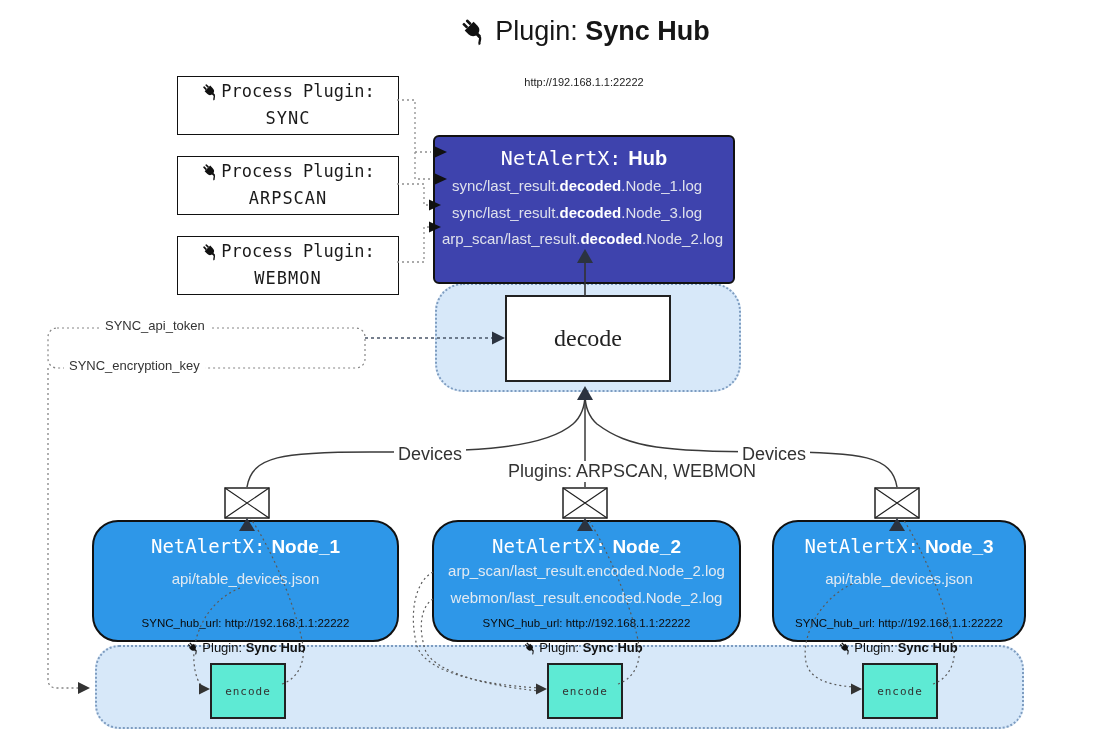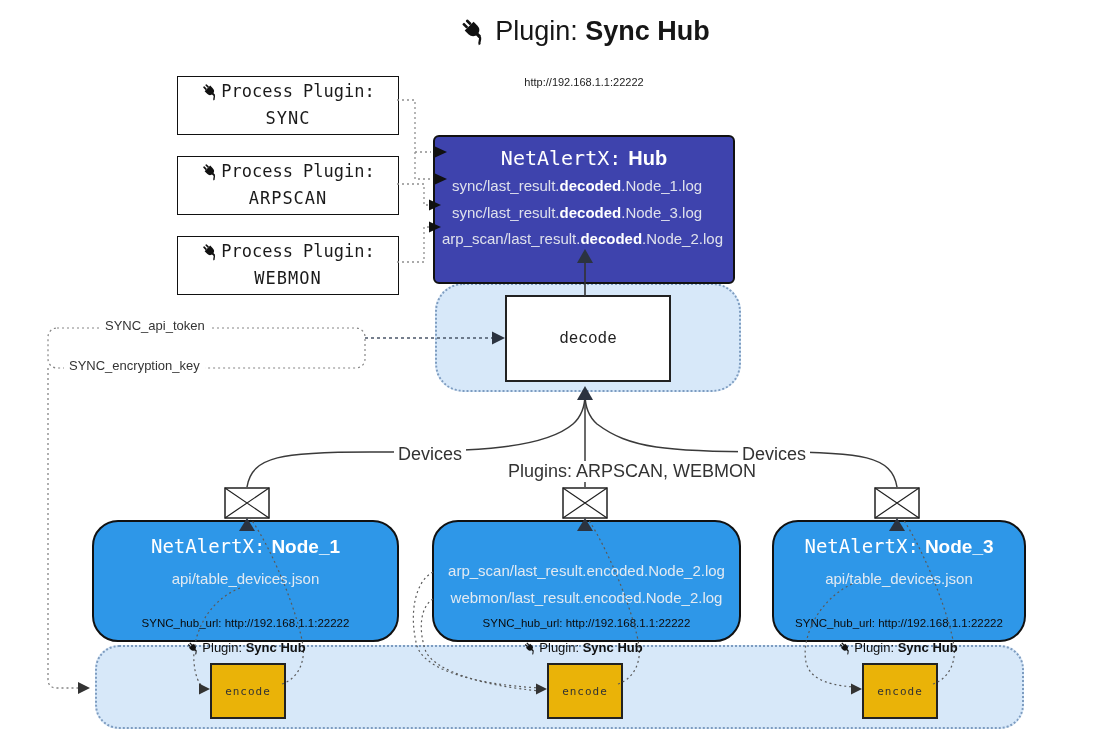--- a/index.html
+++ b/index.html
@@ -32,39 +32,39 @@
   .hub-title b{font-weight:bold;margin-left:7px;}
   .hub-log{position:absolute;font-size:15px;color:#dfe1ec;white-space:nowrap;}
   .hub-log b{color:#fff;}
   .hl0{left:17px;top:40px;} .hl1{left:17px;top:67px;} .hl2{left:7px;top:93px;} .hl3{left:9px;top:115px;}
 
   
   .panel{background:var(--panel-bg);border:2px dotted var(--panel-border);z-index:1;}
   .decode-panel{left:435px;top:283px;width:302px;height:105px;border-radius:28px;}
   .decode-box{left:505px;top:295px;width:162px;height:83px;background:#fff;border:2px solid #222;
         display:flex;align-items:center;justify-content:center;
-        font-family:Liberation Mono, monospace;font-size:16px;color:#222;z-index:3;}
+        font-family:Liberation Serif, serif;font-size:24px;color:#222;z-index:3;}
 
   
   .tok{font-size:13px;color:#333;background:#fff;padding:0 5px;z-index:6;white-space:nowrap;}
 
   
   .edge-label{font-size:18px;color:#333;background:#fff;padding:0 4px;z-index:6;white-space:nowrap;}
 
   
   .node{top:520px;height:118px;background:var(--node-bg);border:2px solid #111;border-radius:26px;z-index:2;}
   .node-title{position:absolute;top:13px;left:0;width:100%;text-align:center;font-size:19px;color:#fff;white-space:nowrap;}
   .node-title .mono{font-family:"DejaVu Sans Mono",monospace;}
   .node-title b{font-weight:bold;margin-left:6px;}
   .node-file{position:absolute;left:0;width:100%;text-align:center;font-size:15px;color:#e2eaf2;white-space:nowrap;}
   .node-url{position:absolute;left:0;width:100%;text-align:center;top:95px;font-size:11.5px;color:#0b0b0b;white-space:nowrap;}
 
   
   .band{left:95px;top:645px;width:925px;height:80px;border-radius:24px;}
-  .ebox{top:663px;width:72px;height:52px;background:#eab308;border:2px solid #222;z-index:3;
+  .ebox{top:663px;width:72px;height:52px;background:#5eead4;border:2px solid #222;z-index:3;
         display:flex;align-items:center;justify-content:center;
         font-family:"DejaVu Sans Mono",monospace;font-size:11px;letter-spacing:1px;color:#333;}
   .ebadge{top:640px;font-size:13px;color:#111;z-index:6;white-space:nowrap;transform:translateX(-50%);}
   .ebadge b{font-weight:bold;}
   .ebadge .plug{vertical-align:-3px;margin-right:2px;}
 </style>
 </head>
 <body>
 
 <div id="canvas">
@@ -135,20 +135,21 @@
   <div class="abs edge-label" style="left:394px;top:444px">Devices</div>
   <div class="abs edge-label" style="left:738px;top:444px">Devices</div>
   <div class="abs edge-label" style="left:504px;top:461px">Plugins: ARPSCAN, WEBMON</div>
 
   <div class="abs node" style="left:92px;width:303px">
     <div class="node-title"><span class="mono">NetAlertX:</span><b>Node_1</b></div>
     <div class="node-file" style="top:48px">api/table_devices.json</div>
     <div class="node-url">SYNC_hub_url: http://192.168.1.1:22222</div>
   </div>
   <div class="abs node" style="left:432px;width:305px">
+    <div class="node-title"><span class="mono">NetAlertX:</span><b>Node_2</b></div>
     <div class="node-file" style="top:40px">arp_scan/last_result.encoded.Node_2.log</div>
     <div class="node-file" style="top:67px">webmon/last_result.encoded.Node_2.log</div>
     <div class="node-url">SYNC_hub_url: http://192.168.1.1:22222</div>
   </div>
   <div class="abs node" style="left:772px;width:250px">
     <div class="node-title"><span class="mono">NetAlertX:</span><b>Node_3</b></div>
     <div class="node-file" style="top:48px">api/table_devices.json</div>
     <div class="node-url">SYNC_hub_url: http://192.168.1.1:22222</div>
   </div>
 

